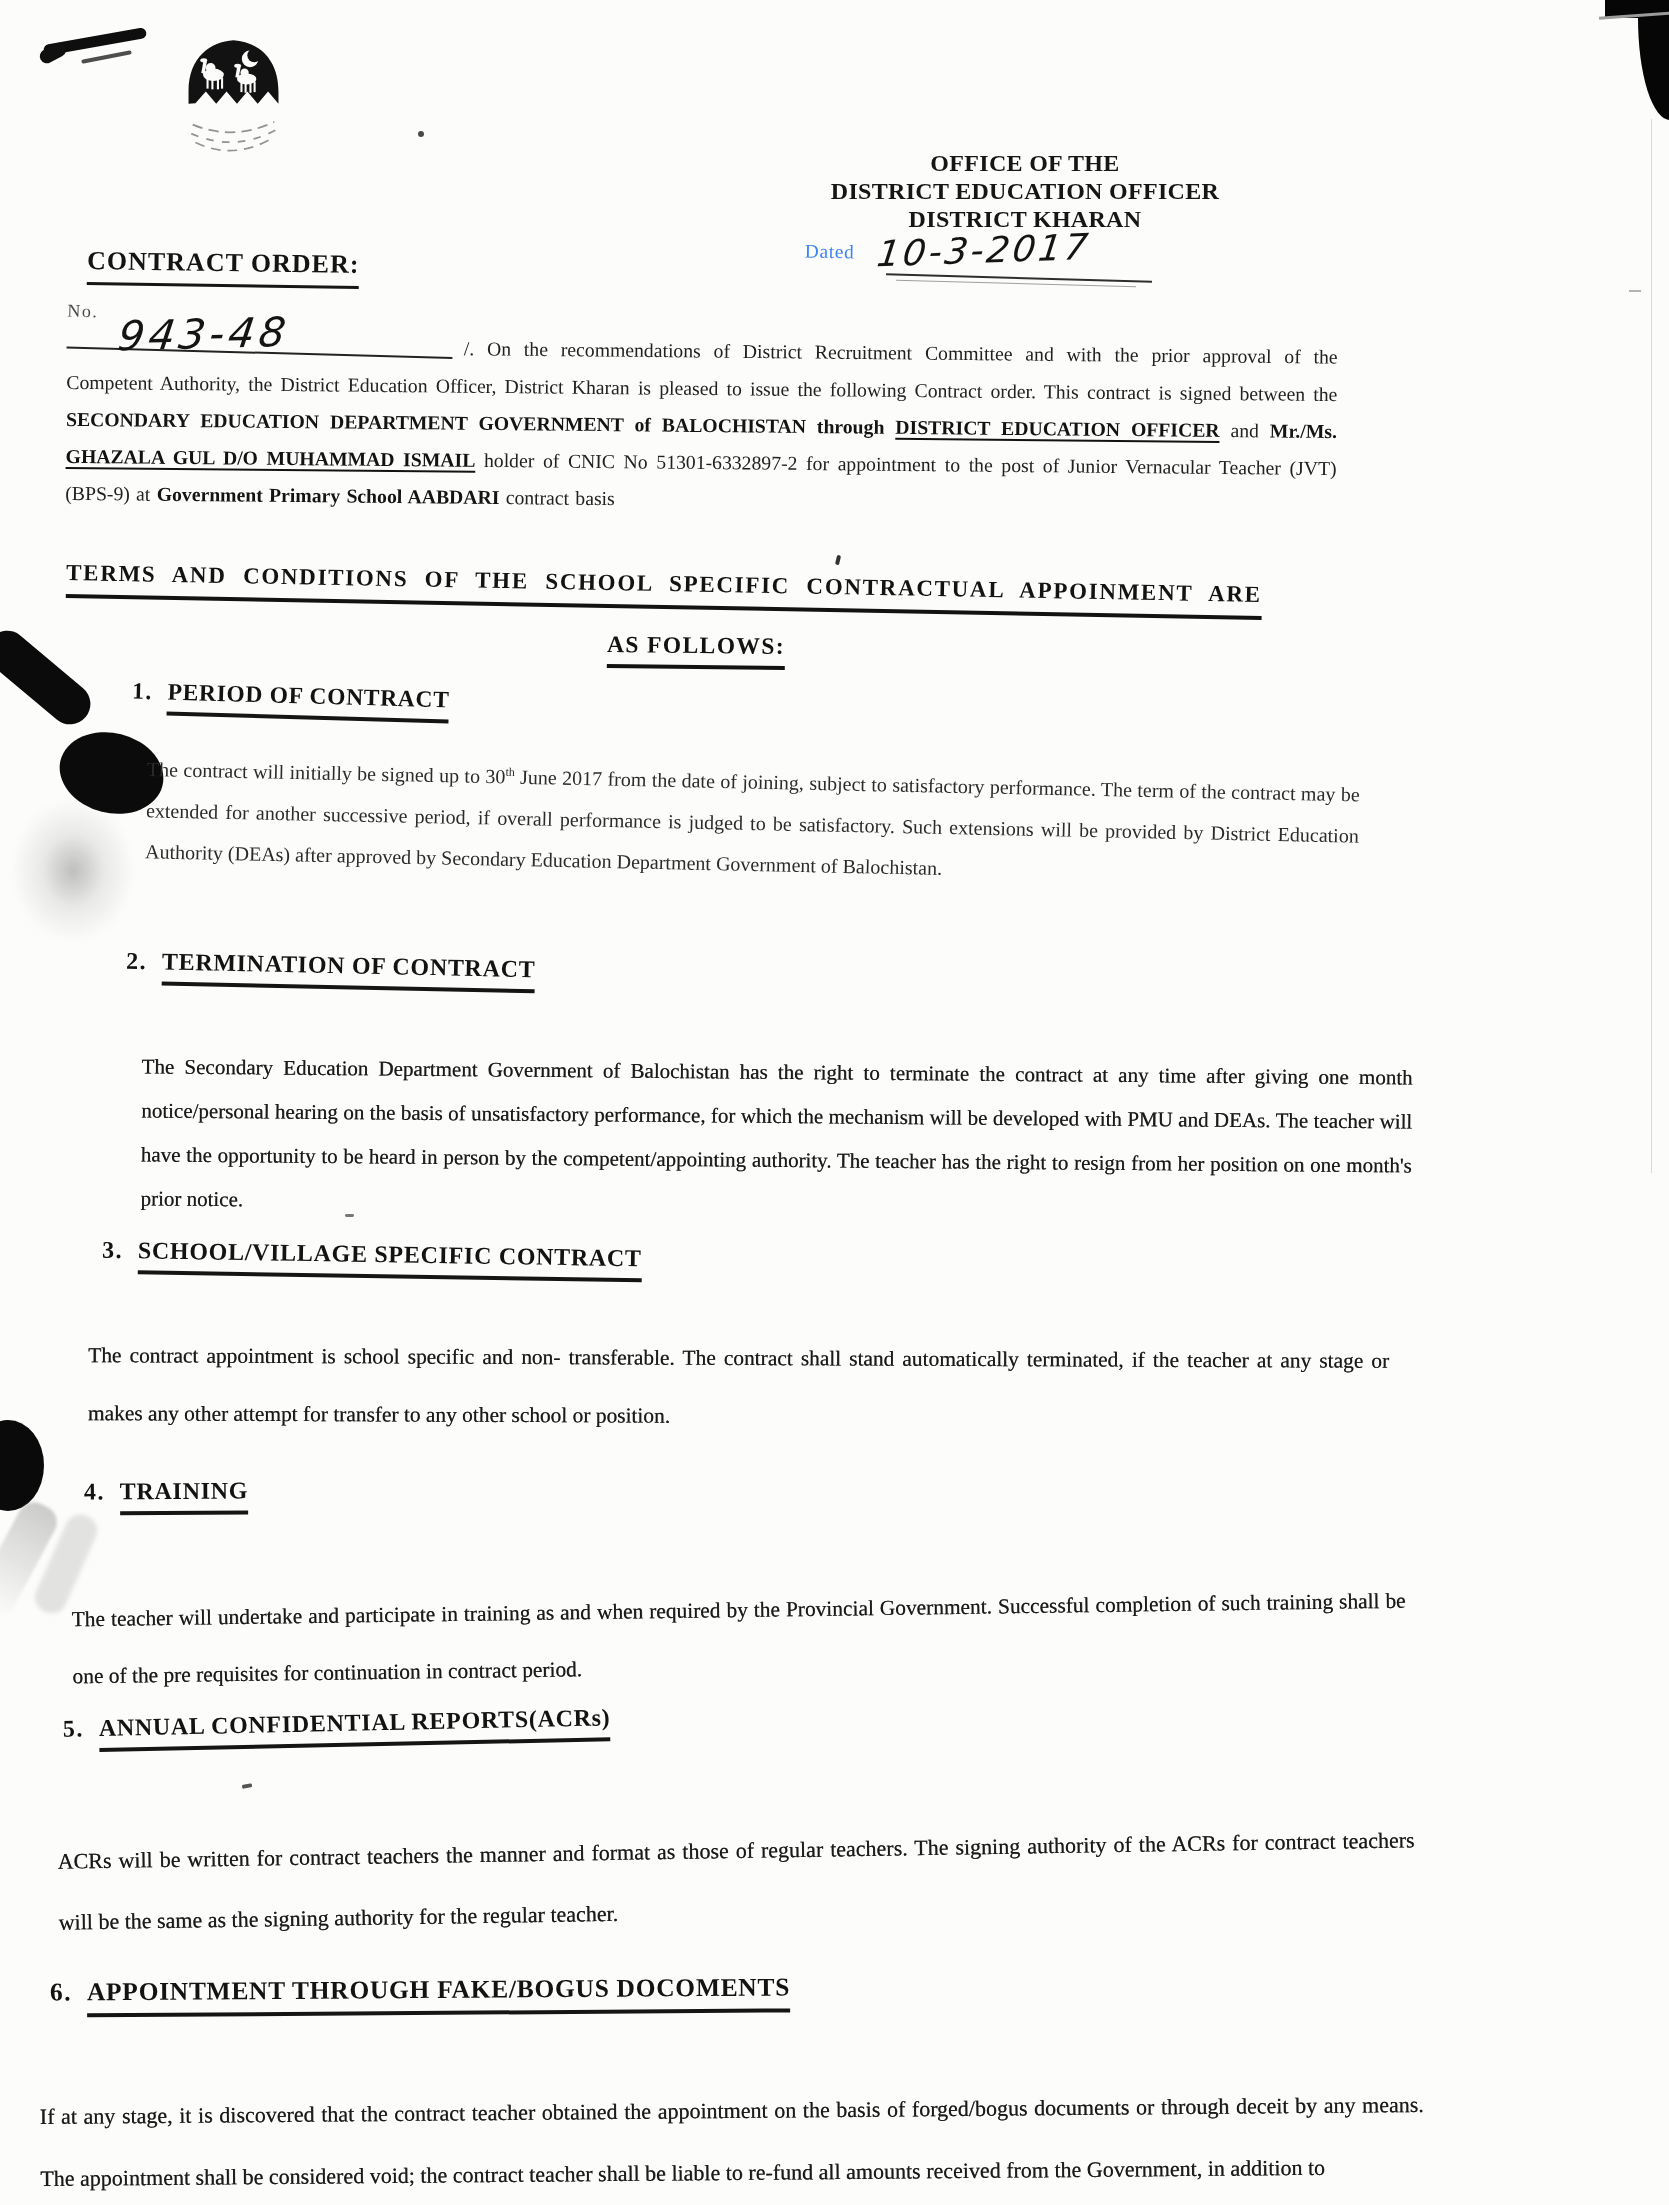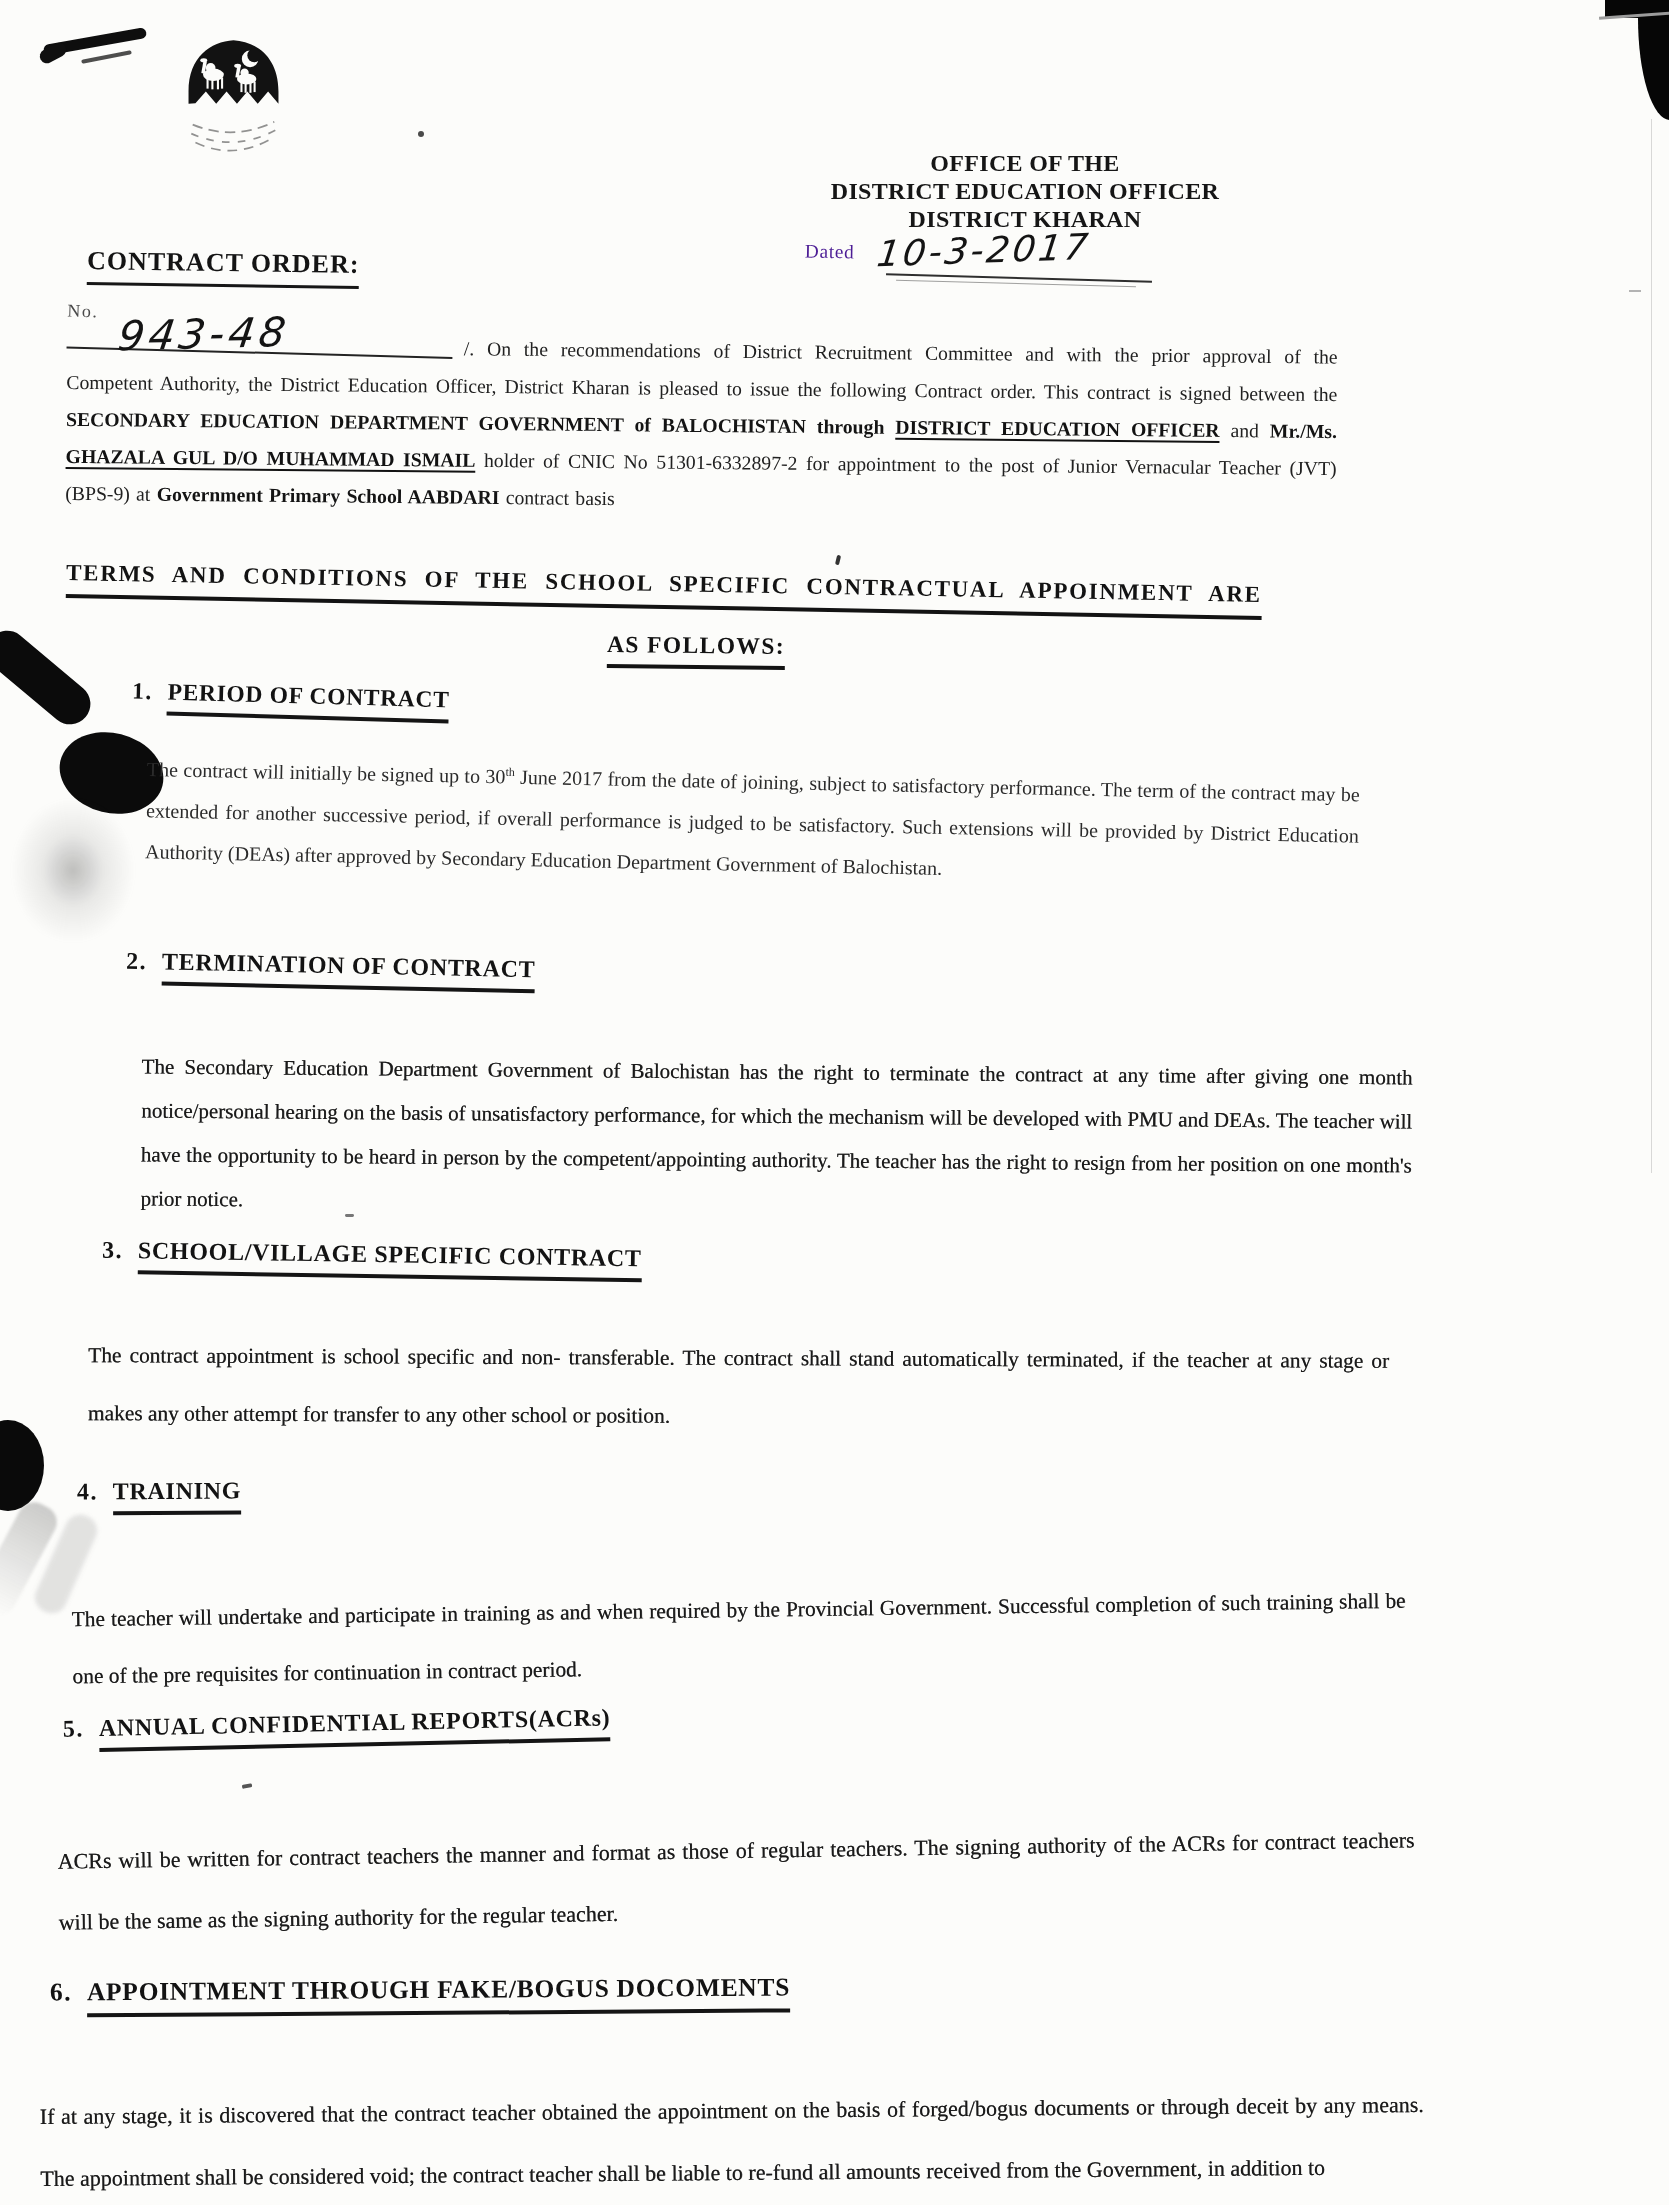--- a/index.html
+++ b/index.html
@@ -27,21 +27,21 @@
   .edge-line{right:18px;top:119px;width:1.4px;height:1054px;background:#c9c9c8;opacity:.7;}
   .speck1{left:418px;top:131px;width:6.2px;height:6.2px;background:#4a4a4a;border-radius:50%;}
   .speck2{left:836px;top:555px;width:4.1px;height:10.4px;background:#333;border-radius:2.1px;transform:rotate(14deg);}
   .speck3{left:242px;top:1784px;width:10.4px;height:3.5px;background:#555;border-radius:1.4px;transform:rotate(-10deg);}
   .speck4{left:345px;top:1214px;width:9px;height:2.8px;background:#777;border-radius:1.4px;}
   .speck5{right:29px;top:290px;width:12.4px;height:2.1px;background:#b3b3b3;}
   
   .hdr{position:absolute;left:742px;top:149px;width:566px;text-align:center;
        font-weight:bold;font-size:24px;line-height:28px;letter-spacing:0.3px;color:#161616;}
   .dated-row{position:absolute;left:805px;top:232px;display:flex;align-items:flex-start;transform:rotate(1deg);}
-  .dated-label{font-size:19.3px;padding-top:11px;color:#4c1d95;letter-spacing:0.7px;}
+  .dated-label{font-size:19.3px;padding-top:11px;color:#3b82f6;letter-spacing:0.7px;}
   .hw{font-family:"DejaVu Sans",sans-serif;font-style:italic;display:inline-block;color:#141414;
       transform:skewX(-9deg) rotate(-3deg);}
   .hw-date{font-size:36px;line-height:1;margin-left:23.5px;letter-spacing:2.8px;}
   .date-line1{left:886px;top:277px;width:266px;height:2.1px;background:#2e2e2e;transform:rotate(1.6deg);}
   .date-line2{left:896px;top:283px;width:240px;height:1.4px;background:#2e2e2e;opacity:.45;transform:rotate(1.6deg);}
   
   .order-head{position:absolute;left:87px;top:248px;font-weight:bold;font-size:26px;letter-spacing:1px;
       border-bottom:3.5px solid #171717;padding-bottom:6.2px;transform:rotate(.8deg);color:#141414;white-space:nowrap;}
   
   .para{position:absolute;text-align:justify;color:#212121;}
@@ -57,21 +57,21 @@
       border-bottom:4.8px solid #131313;padding-bottom:7.6px;transform:rotate(1.05deg);color:#131313;white-space:nowrap;}
   .terms2{position:absolute;left:607px;top:632px;font-weight:bold;font-size:23.5px;letter-spacing:1.4px;
       border-bottom:4.1px solid #131313;padding-bottom:5.5px;transform:rotate(.6deg);color:#131313;}
   
   .sec-head{position:absolute;font-weight:bold;white-space:nowrap;color:#131313;}
   .sec-num{display:inline-block;margin-right:15px;letter-spacing:1.4px;}
   .sec-title{display:inline-block;border-bottom:4.1px solid #151515;padding-bottom:5.5px;letter-spacing:0.7px;}
   .sh1{left:132px;top:682px;font-size:23.5px;transform:rotate(1.6deg);}
   .sh2{left:126px;top:952px;font-size:24px;transform:rotate(1.2deg);}
   .sh3{left:102px;top:1241px;font-size:24px;transform:rotate(.9deg);}
-  .sh4{left:77px;top:1478px;font-size:24px;transform:rotate(-.4deg);text-align:center;}
+  .sh4{left:84px;top:1478px;font-size:24px;transform:rotate(-.4deg);text-align:center;}
   .sh5{left:63px;top:1710px;font-size:24px;transform:rotate(-1.2deg);}
   .sh6{left:50px;top:1975px;font-size:25.5px;transform:rotate(-.4deg);}
   .sb1{left:146px;top:737px;width:1213px;font-size:20px;line-height:41px;transform:rotate(1.2deg);color:#2b2b2b;}
   .sb2{left:141px;top:1029px;width:1271px;font-size:21px;line-height:44px;transform:rotate(.5deg);}
   .sb3{left:88px;top:1308px;width:1301px;font-size:21.4px;line-height:58px;transform:rotate(.25deg);}
   .sb4{left:72px;top:1561px;width:1334px;font-size:21.4px;line-height:57px;transform:rotate(-.8deg);}
   .sb5{left:58px;top:1798px;width:1357px;font-size:22px;line-height:61px;transform:rotate(-.9deg);}
   .sb6{left:40px;top:2058px;width:1384px;font-size:22px;line-height:62px;transform:rotate(-.5deg);}
   .dark{text-shadow:0.3px 0 0 rgba(25,25,25,.75);color:#1a1a1a;}
   sup{font-size:.6em;}

